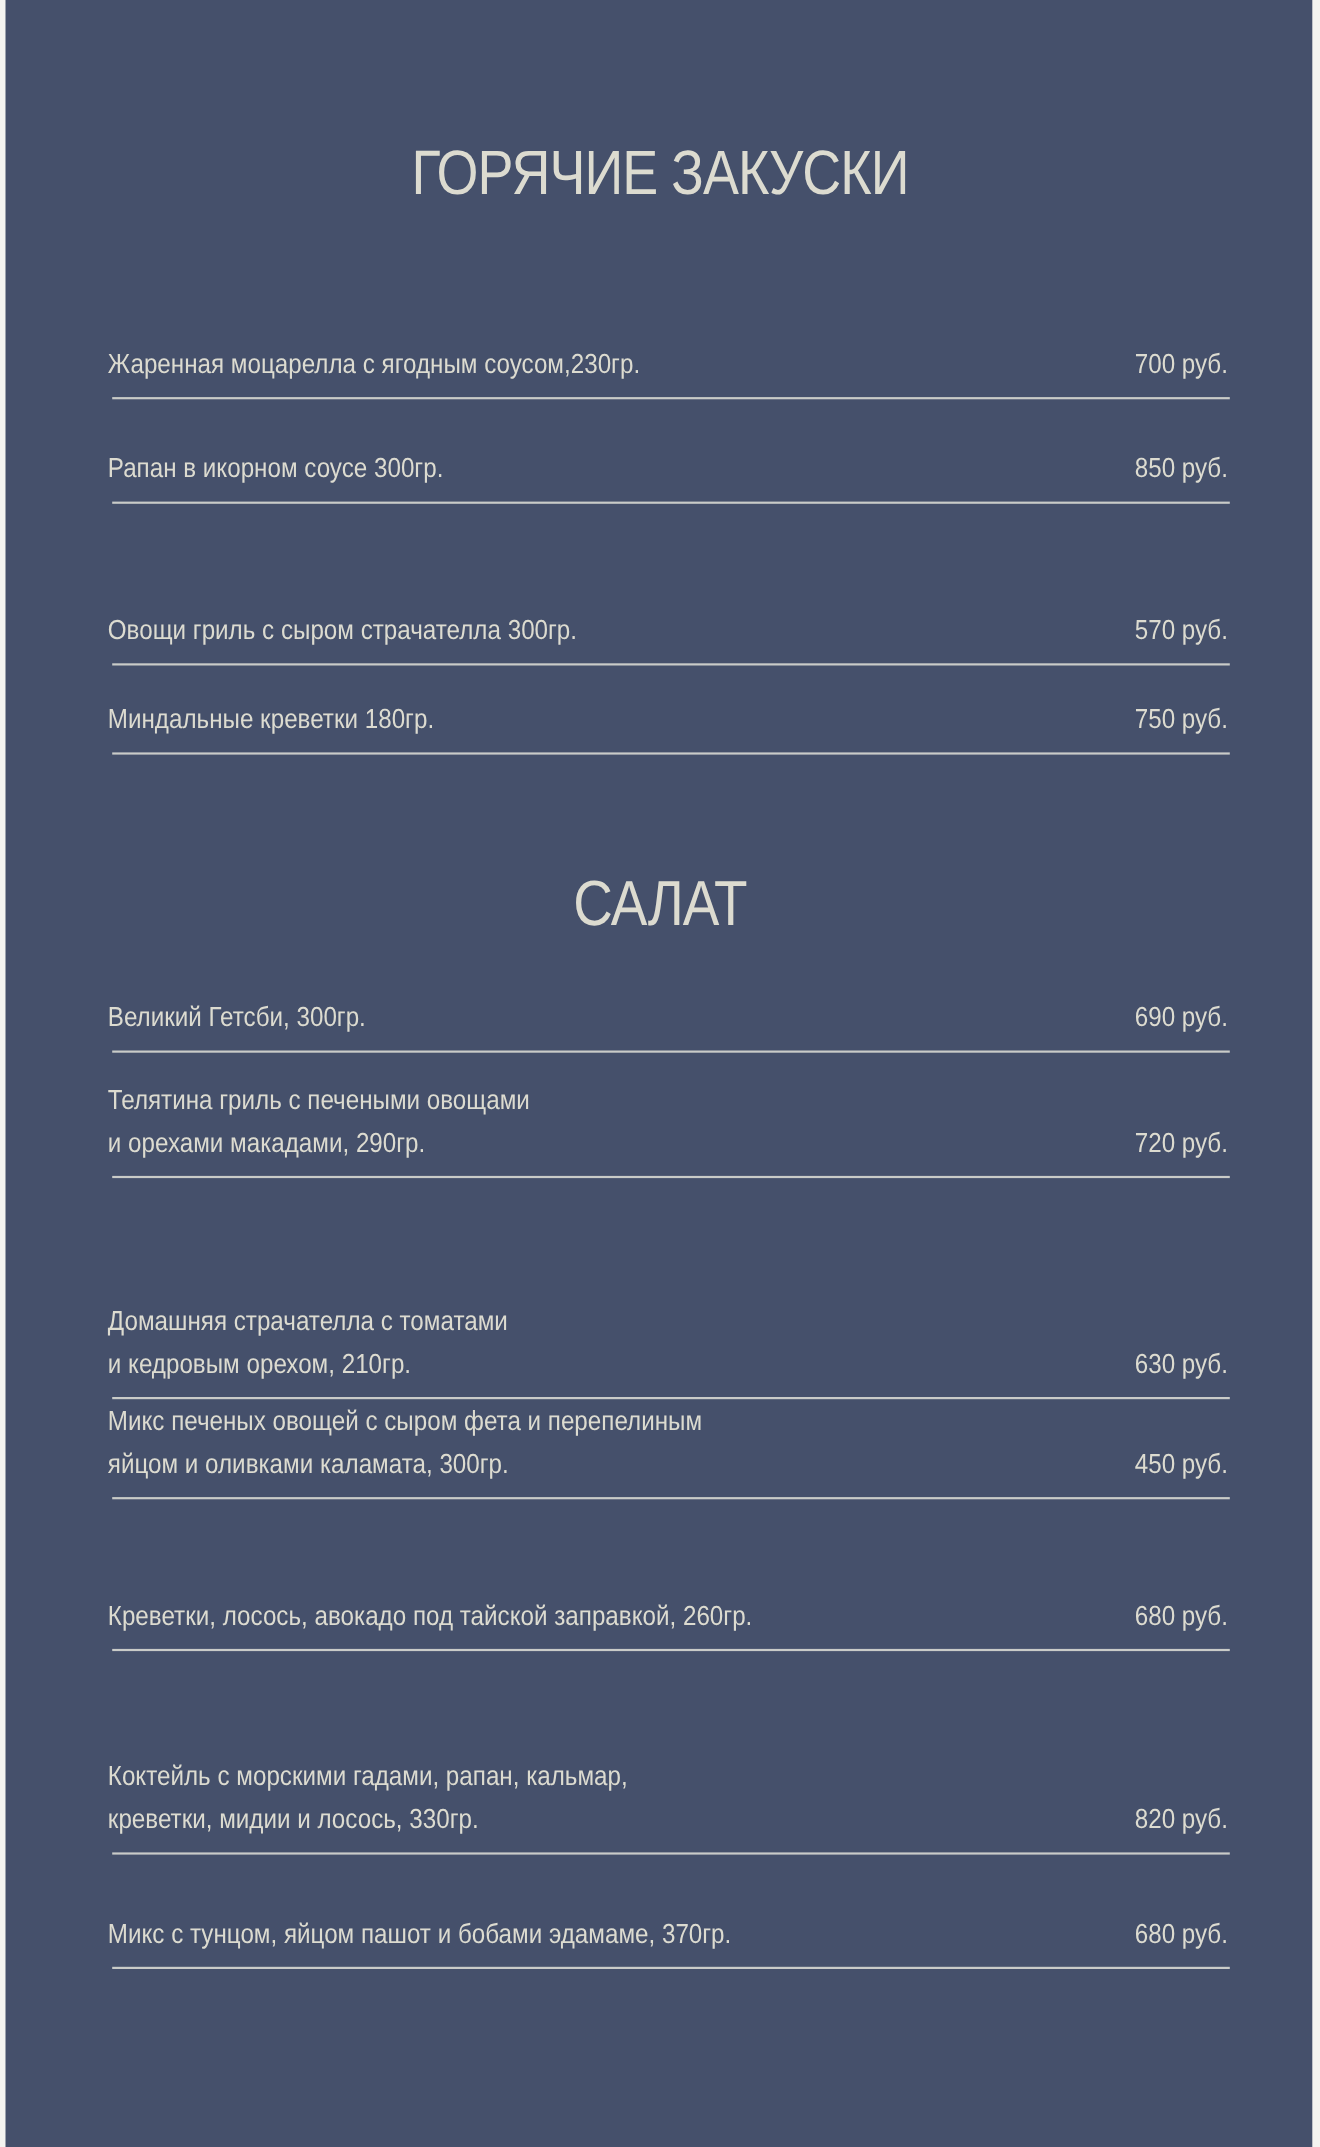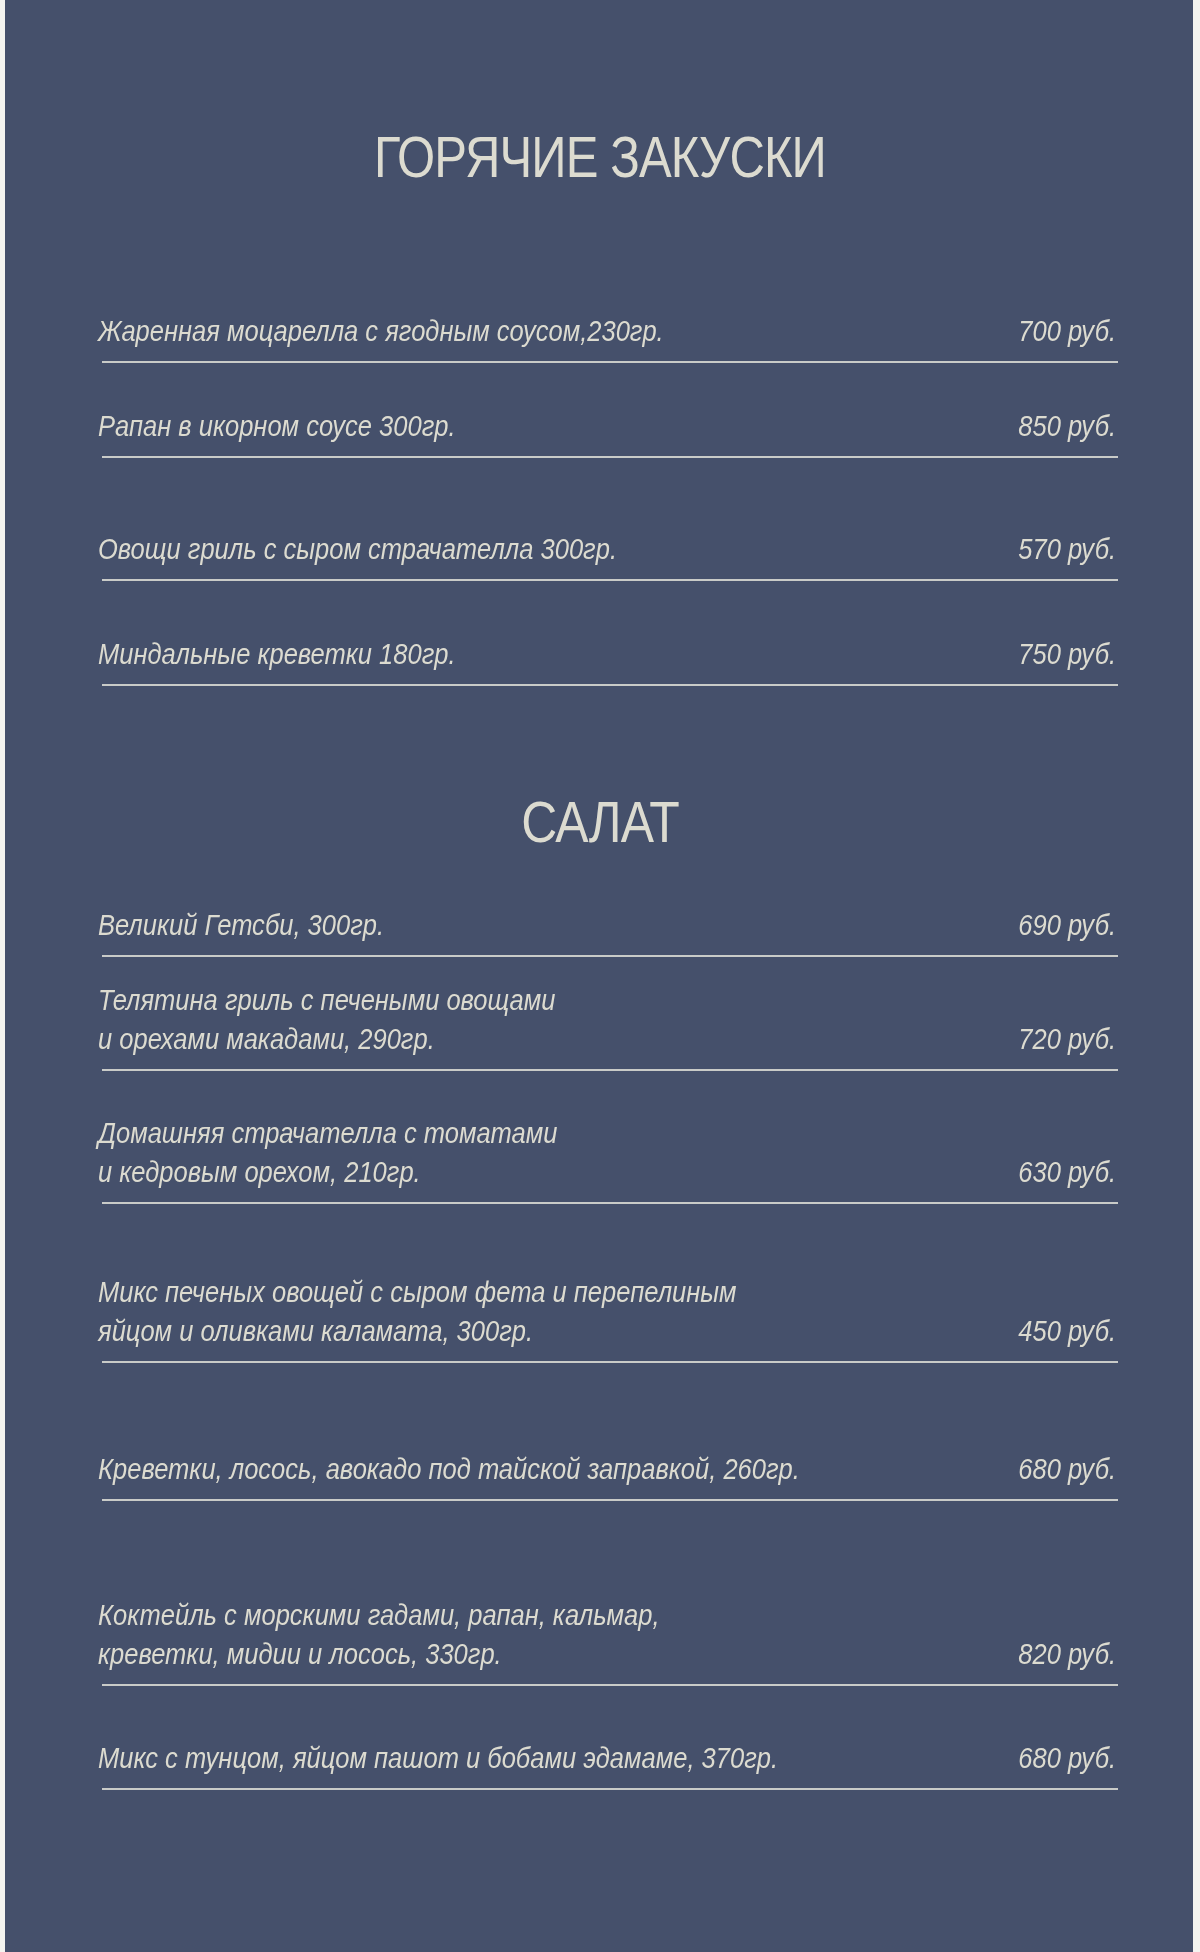--- a/index.html
+++ b/index.html
@@ -3,21 +3,21 @@
 <meta charset="utf-8">
 <style>
   html,body{margin:0;padding:0;}
   body{width:1200px;height:1952px;background:#f4f4f0;position:relative;overflow:hidden;
        font-family:"Liberation Sans","DejaVu Sans",sans-serif;}
   .panel{position:absolute;left:5px;top:0;width:1188px;height:1952px;background:#45506b;}
   .title{position:absolute;left:0;width:1200px;text-align:center;color:#dcdbd0;
          font-weight:300;letter-spacing:-1px;transform:scaleX(0.86);transform-origin:600px 0;}
   .t1{top:124px;font-size:57px;line-height:66px;}
   .t2{top:789px;font-size:58px;line-height:66px;}
-  .row{position:absolute;left:98px;width:1020px;color:#dcdbd0;font-size:29px;line-height:39px;font-style:italic;}
+  .row{position:absolute;left:98px;width:1020px;color:#dcdbd0;font-size:25px;line-height:39px;}
   .row .name{position:absolute;left:0;bottom:12px;white-space:nowrap;transform:scaleX(0.88);transform-origin:0 100%;}
   .row .name span{display:block;}
   .row .price{position:absolute;right:2px;bottom:12px;white-space:nowrap;transform:scaleX(0.88);transform-origin:100% 100%;}
   .row .rule{position:absolute;left:4px;right:0;bottom:0;height:2px;background:#c9cbc8;}
 </style>
 </head>
 <body>
 
 <div class="panel"></div>
 
@@ -30,21 +30,21 @@
   <div class="price">700 руб.</div>
   <div class="rule"></div>
 </div>
 <div class="row" style="top:414px;height:44px">
   <div class="name">
       <span>Рапан в икорном соусе 300гр.</span>
     </div>
   <div class="price">850 руб.</div>
   <div class="rule"></div>
 </div>
-<div class="row" style="top:536px;height:45px">
+<div class="row" style="top:560px;height:45px">
   <div class="name">
       <span>Овощи гриль с сыром страчателла 300гр.</span>
     </div>
   <div class="price">570 руб.</div>
   <div class="rule"></div>
 </div>
 <div class="row" style="top:636px;height:50px">
   <div class="name">
       <span>Миндальные креветки 180гр.</span>
     </div>
@@ -62,21 +62,21 @@
   <div class="rule"></div>
 </div>
 <div class="row" style="top:980px;height:91px">
   <div class="name">
       <span>Телятина гриль с печеными овощами</span>
       <span>и орехами макадами,  290гр.</span>
     </div>
   <div class="price">720 руб.</div>
   <div class="rule"></div>
 </div>
-<div class="row" style="top:1112px;height:92px">
+<div class="row" style="top:1180px;height:92px">
   <div class="name">
       <span>Домашняя страчателла с томатами</span>
       <span>и кедровым орехом,  210гр.</span>
     </div>
   <div class="price">630 руб.</div>
   <div class="rule"></div>
 </div>
 <div class="row" style="top:1272px;height:91px">
   <div class="name">
       <span>Микс печеных овощей с сыром фета и перепелиным</span>

